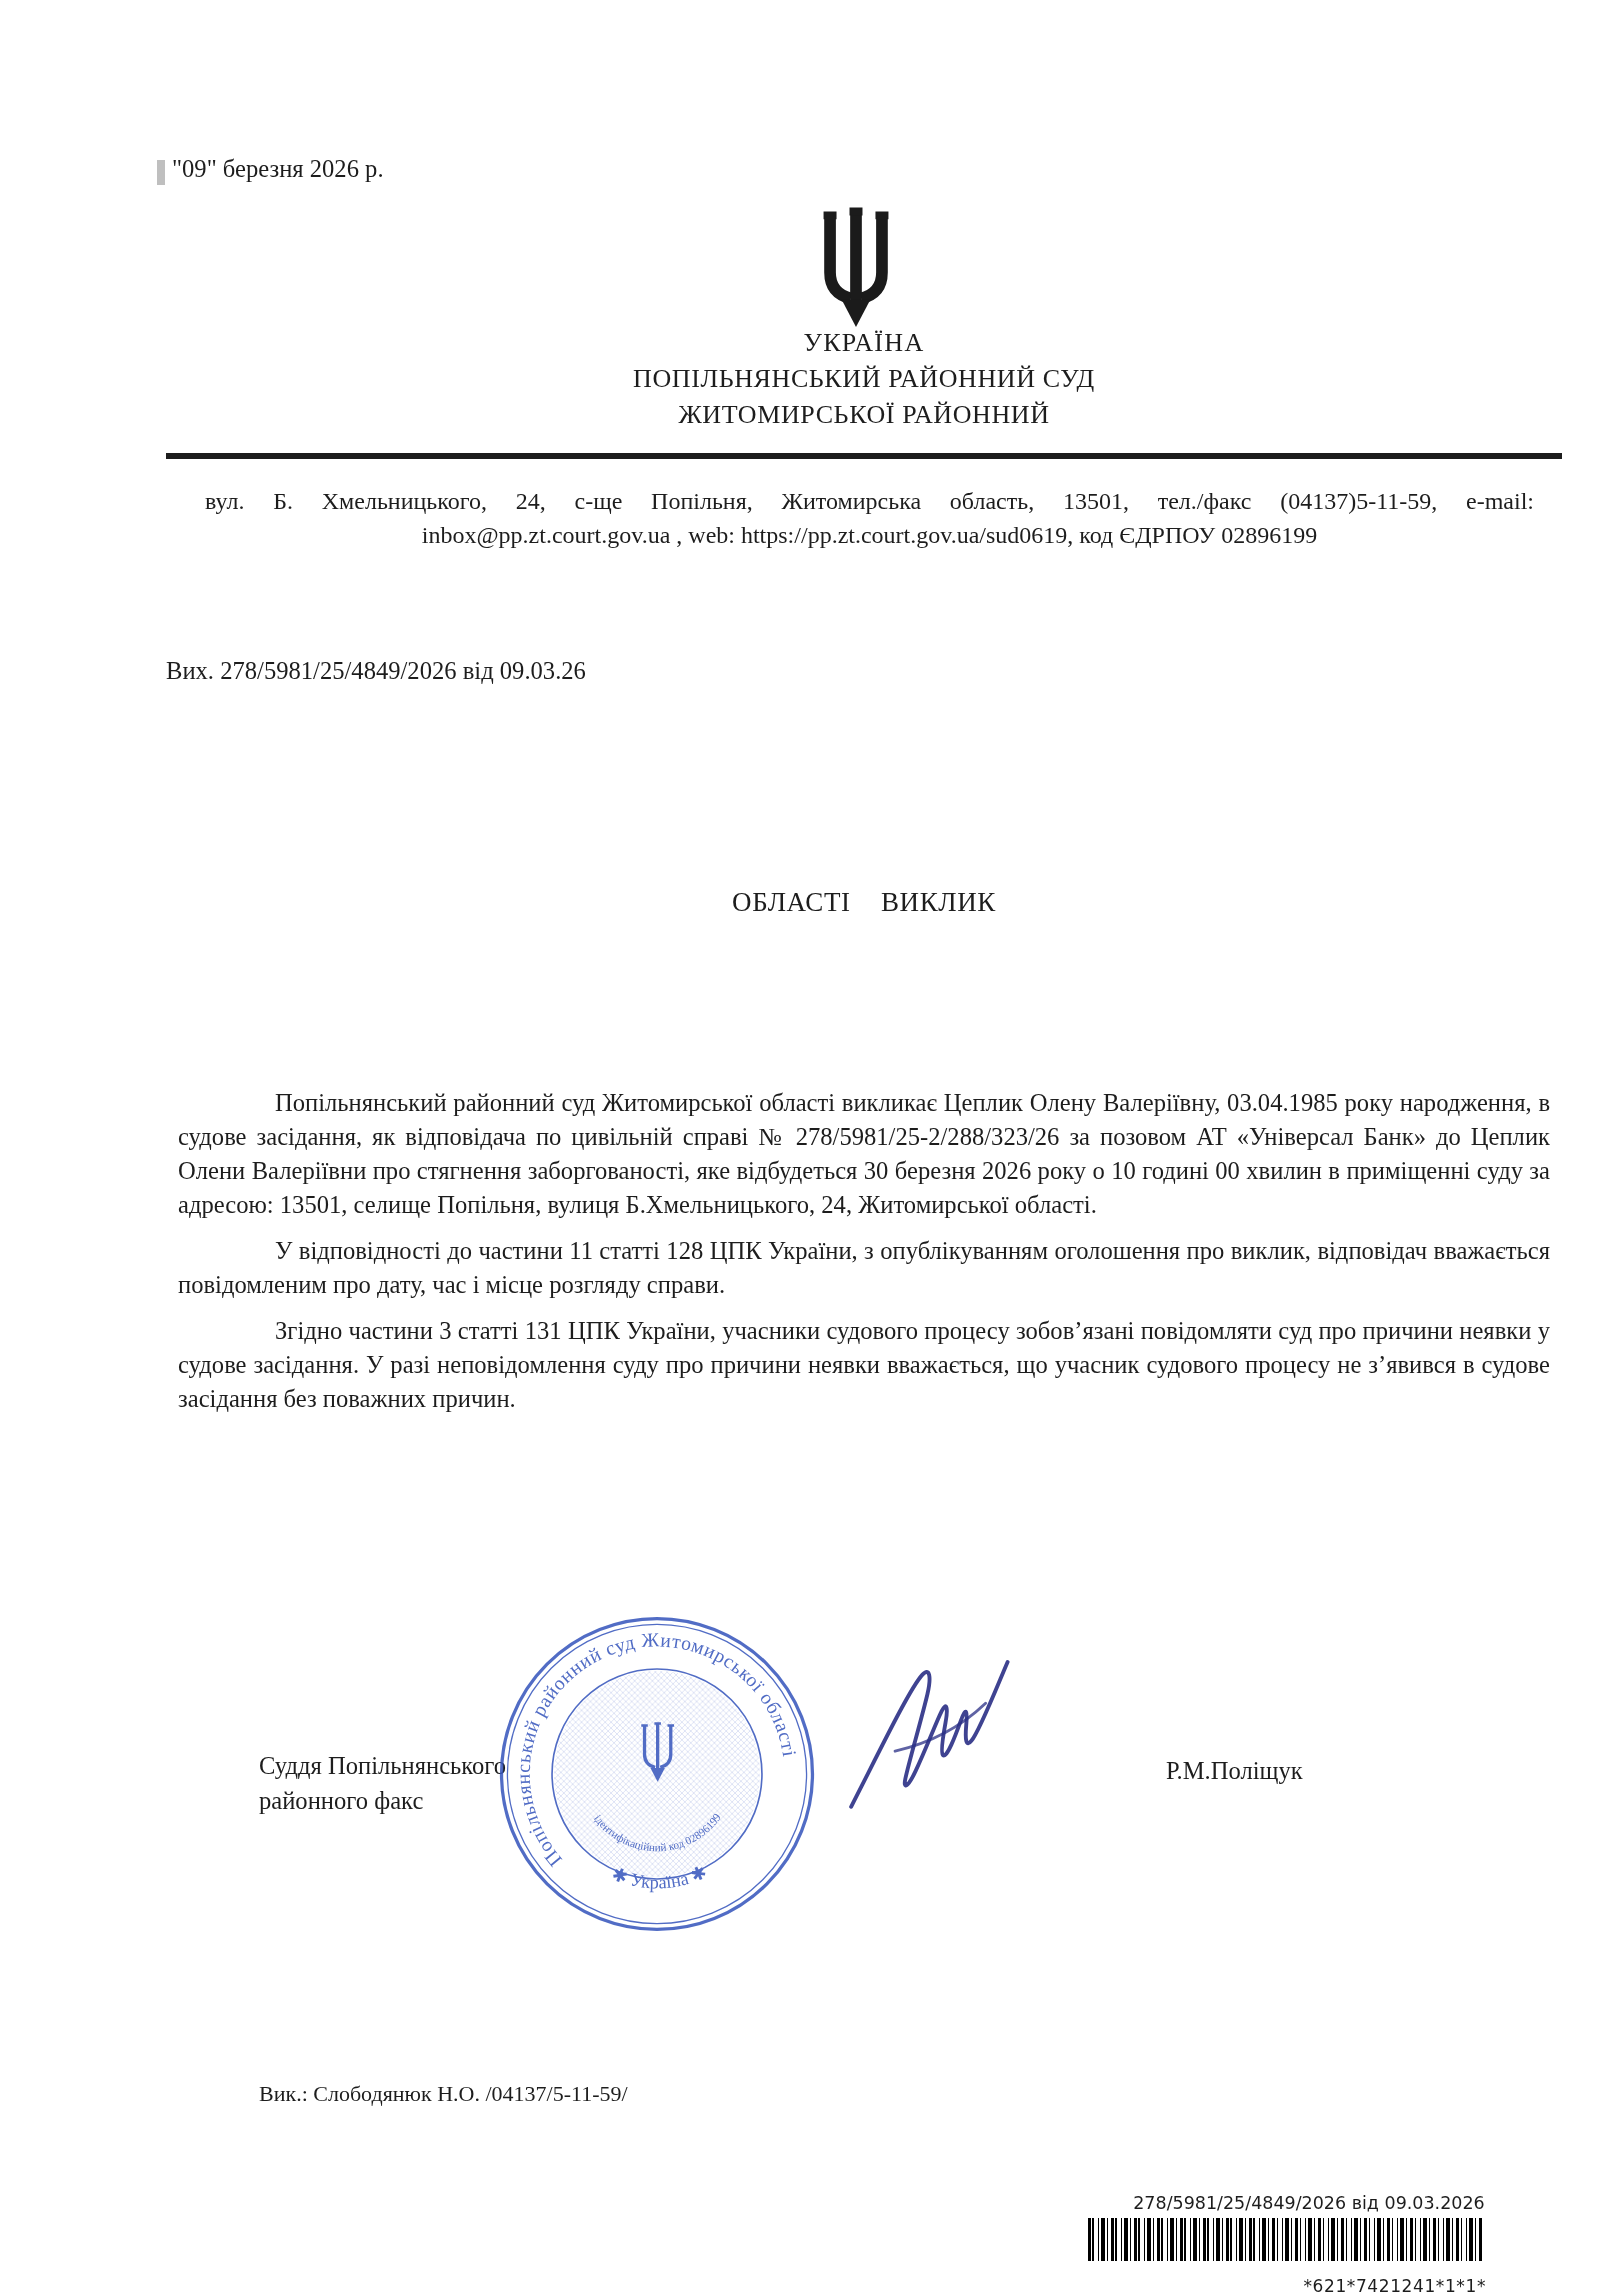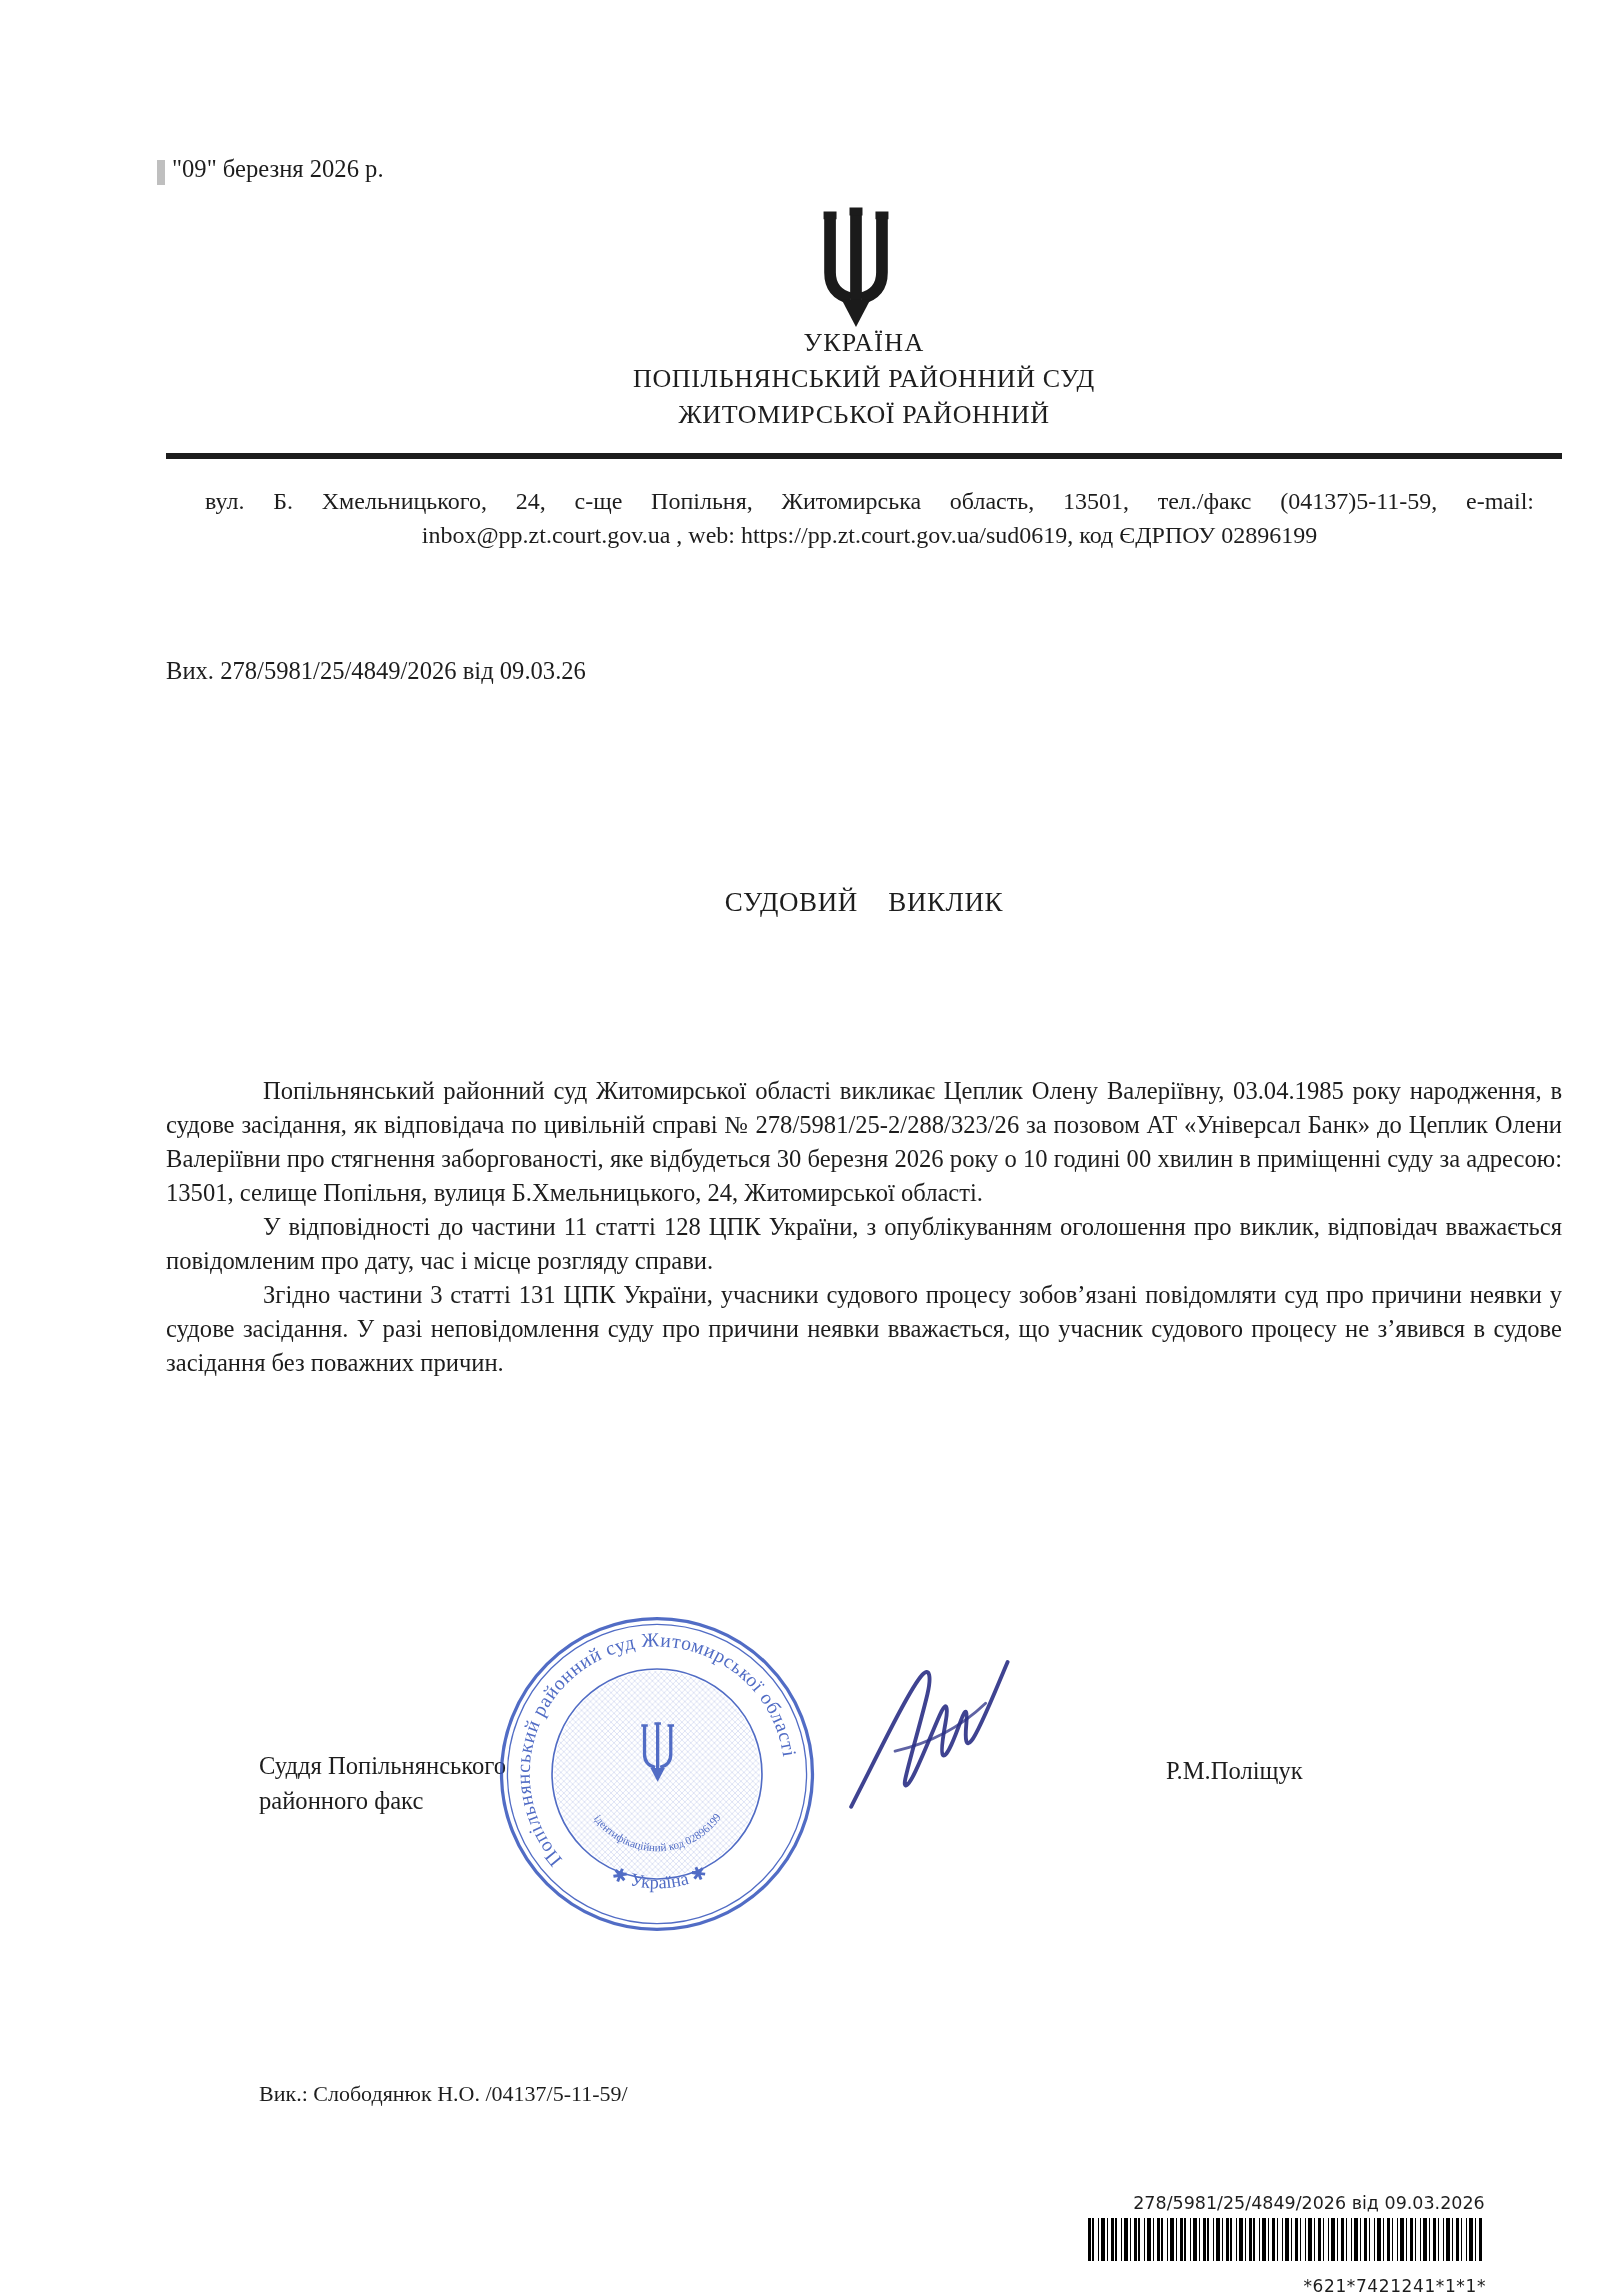--- a/index.html
+++ b/index.html
@@ -31,21 +31,21 @@
   }
   .ref-line { position:absolute; left:166px; top:657px; font-size:24.6px; }
   .doc-title {
     position:absolute; left:166px; top:887px; width:1396px;
     text-align:center; font-size:27px; letter-spacing:0.6px; word-spacing:23px;
   }
   .body-text {
     position:absolute; left:166px; top:1074px; width:1396px;
     font-size:24.6px; line-height:34px; text-align:justify;
   }
-  .body-text p { margin:0; text-indent:97px; }
+  .body-text p { margin:12px; text-indent:97px; }
   .judge-block { position:absolute; left:259px; top:1748px; font-size:24.6px; line-height:35px; }
   .judge-name  { position:absolute; left:1166px; top:1757px; font-size:24.6px; }
   .stamp-svg { position:absolute; left:493px; top:1610px; width:328px; height:328px; opacity:.85; }
   .signature-svg { position:absolute; left:833px; top:1641px; width:194px; height:188px; }
   .executor-line { position:absolute; left:259px; top:2081px; font-size:22px; }
   .footer-right {
     position:absolute; left:1083px; top:2193px; width:403px;
     font-family:"DejaVu Sans", sans-serif;
   }
   .footer-num { font-size:17.5px; text-align:right; margin:0 1.3px 5.2px 0; }
@@ -82,21 +82,21 @@
   <div class="header-center country" style="position:absolute;">УКРАЇНА</div>
   <div class="header-center court-line1" style="position:absolute;">ПОПІЛЬНЯНСЬКИЙ РАЙОННИЙ СУД</div>
   <div class="header-center court-line2" style="position:absolute;">ЖИТОМИРСЬКОЇ РАЙОННИЙ</div>
 
   <div class="rule"></div>
 
   <div class="address-block">вул. Б. Хмельницького, 24, с-ще Попільня, Житомирська область, 13501, тел./факс (04137)5-11-59, e-mail: inbox@pp.zt.court.gov.ua , web: https://pp.zt.court.gov.ua/sud0619, код ЄДРПОУ 02896199</div>
 
   <div class="ref-line">Вих. 278/5981/25/4849/2026 від 09.03.26</div>
 
-  <div class="doc-title">СУДОВИЙ ВИКЛИК</div>
+  <div class="doc-title">ОБЛАСТІ ВИКЛИК</div>
 
   <div class="body-text">
     <p>Попільнянський районний суд Житомирської області викликає Цеплик Олену Валеріївну, 03.04.1985 року народження, в судове засідання, як відповідача по цивільній справі № 278/5981/25-2/288/323/26 за позовом АТ «Універсал Банк» до Цеплик Олени Валеріївни про стягнення заборгованості, яке відбудеться 30 березня 2026 року о 10 годині 00 хвилин в приміщенні суду за адресою: 13501, селище Попільня, вулиця Б.Хмельницького, 24, Житомирської області.</p>
     <p>У відповідності до частини 11 статті 128 ЦПК України, з опублікуванням оголошення про виклик, відповідач вважається повідомленим про дату, час і місце розгляду справи.</p>
     <p>Згідно частини 3 статті 131 ЦПК України, учасники судового процесу зобов’язані повідомляти суд про причини неявки у судове засідання. У разі неповідомлення суду про причини неявки вважається, що учасник судового процесу не з’явився в судове засідання без поважних причин.</p>
   </div>
 
   <div class="judge-block">
     <div>Суддя Попільнянського</div>
     <div>районного факс</div>

